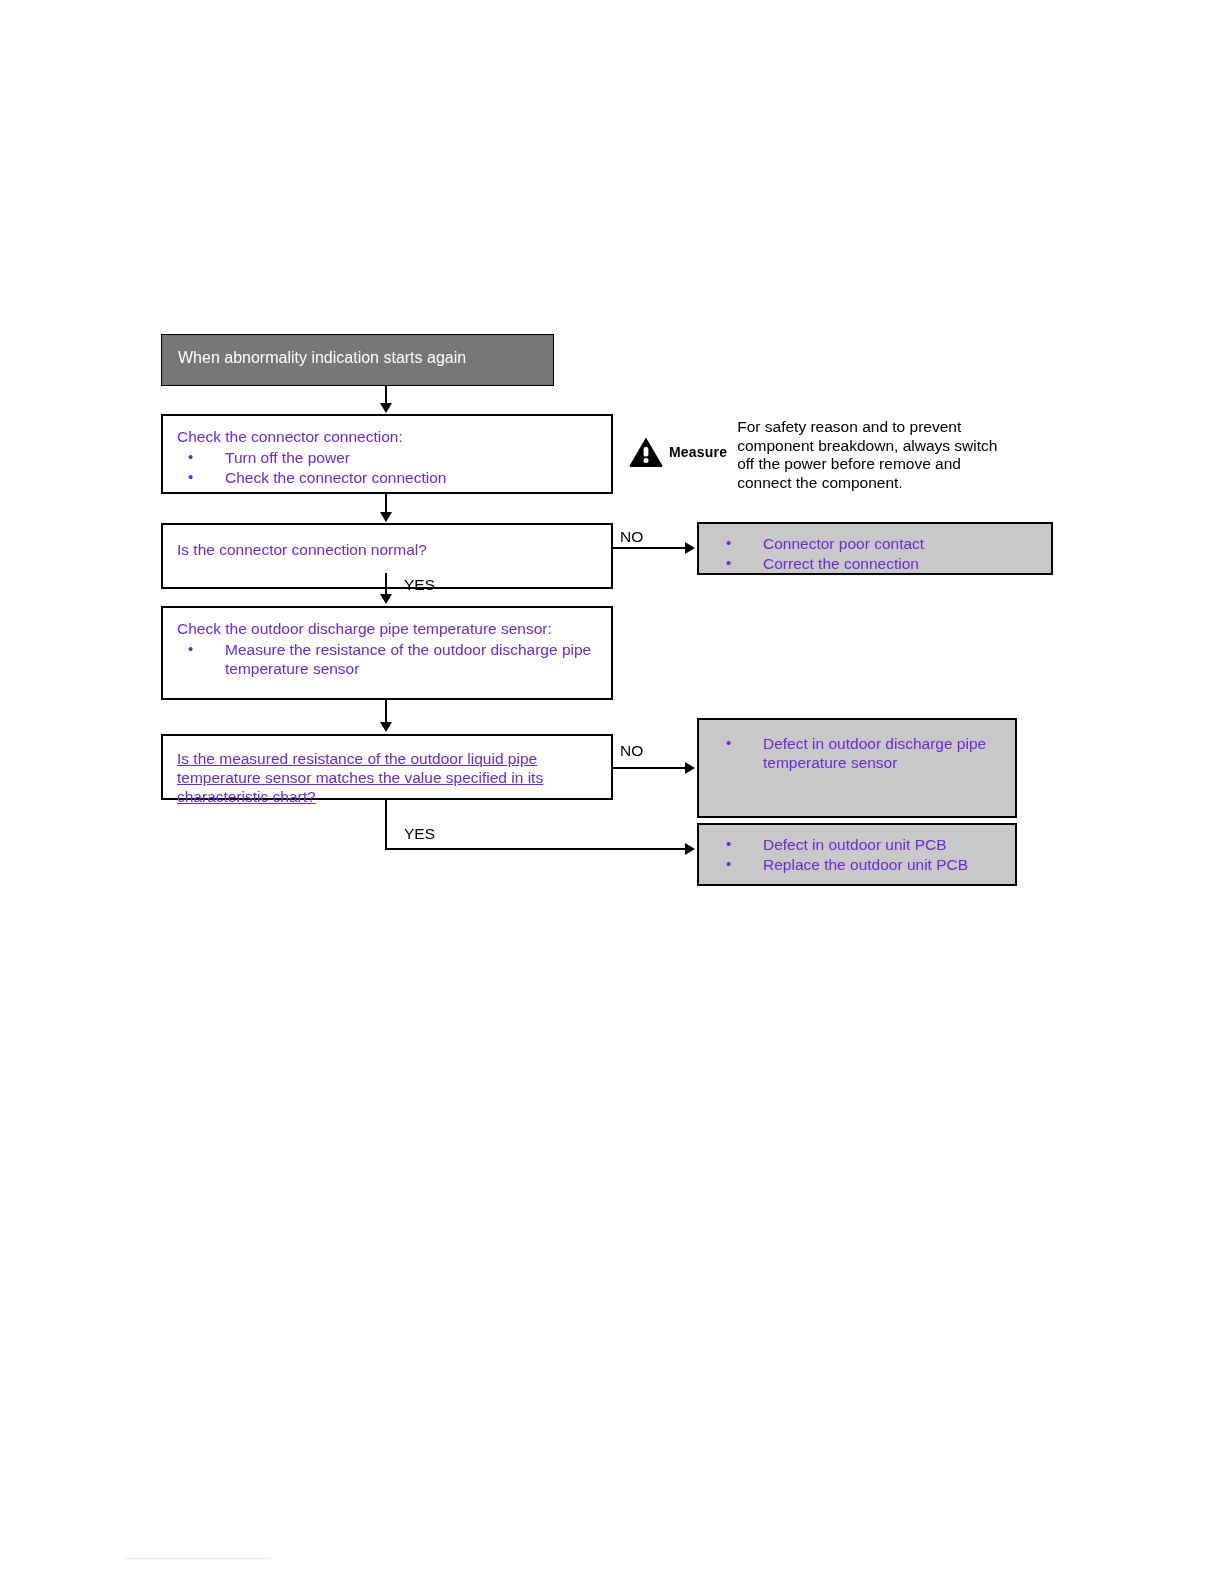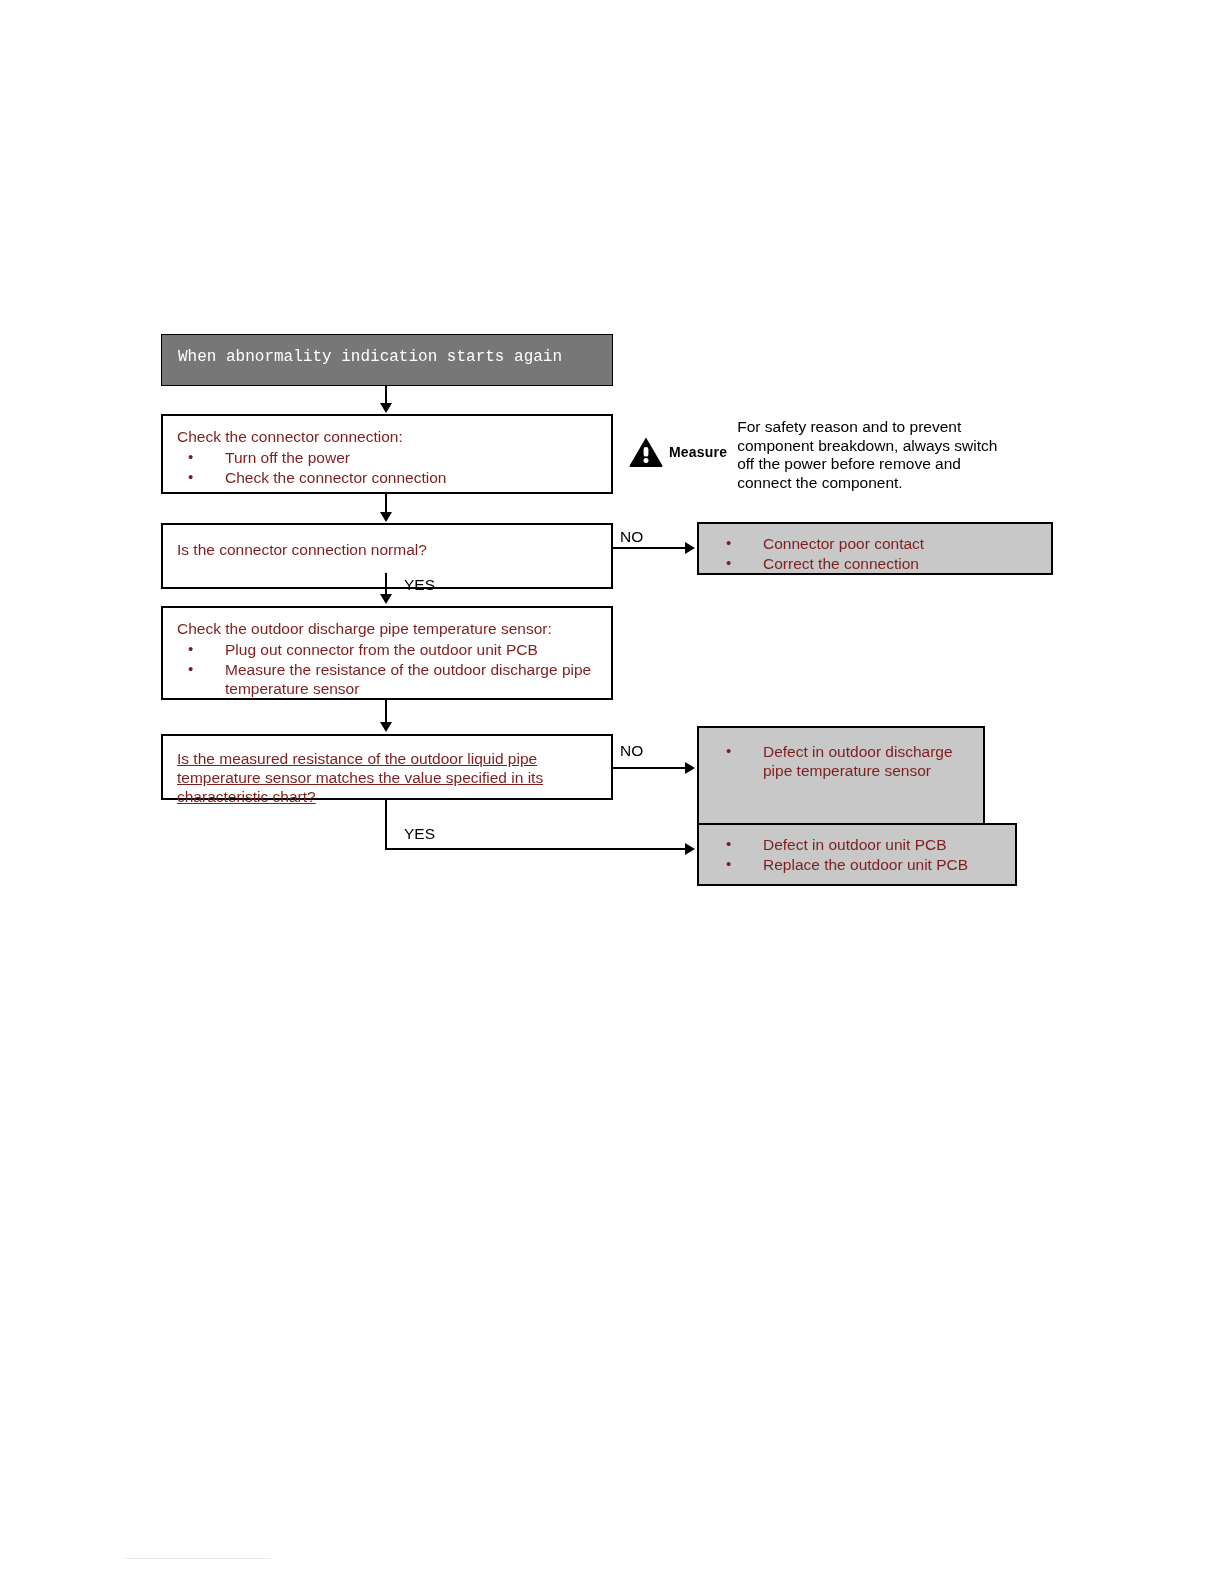--- a/index.html
+++ b/index.html
@@ -21,21 +21,21 @@
     width: 1224px;
     height: 1584px;
   }
 
   
   .node {
     position: absolute;
     box-sizing: border-box;
     font-size: 15.5px;
     line-height: 19px;
-    color: #7f1d1d;
+    color: #6d28d9;
   }
 
   .header-box {
     background: #777777;
     border: 1.5px solid #000000;
     color: #ffffff;
     padding: 13px 16px 0 16px;
     font-size: 16px;
   }
 
@@ -141,21 +141,21 @@
     position: absolute;
     height: 1px;
     background: #e9e9e9;
   }
 </style>
 </head>
 <body>
 
 <div class="page">
 
-  <div class="node header-box" style="left:161px; top:334px; width:452px; height:52px;font-family:Liberation Mono, monospace;">
+  <div class="node header-box" style="left:161px; top:334px; width:393px; height:52px;">
     <div>When abnormality indication starts again</div>
   </div>
 
   <div class="vline" style="left:385px; top:386px; height:18px;"></div>
   <div class="arrow-down" style="left:380px; top:403px;"></div>
 
   <div class="node process-box" style="left:161px; top:414px; width:452px; height:80px;">
     <div class="lead">Check the connector connection:</div>
     <ul class="bullets">
       <li>Turn off the power</li>
@@ -193,37 +193,36 @@
     </ul>
   </div>
 
   <div class="vline" style="left:385px; top:573px; height:22px;"></div>
   <div class="arrow-down" style="left:380px; top:594px;"></div>
   <div class="edge-label" style="left:404px; top:576px;">YES</div>
 
   <div class="node process-box" style="left:161px; top:606px; width:452px; height:94px;">
     <div class="lead">Check the outdoor discharge pipe temperature sensor:</div>
     <ul class="bullets">
-      <li>Plug out connector from the outdoor unit PCB</li>
       <li>Measure the resistance of the outdoor discharge pipe temperature sensor</li>
     </ul>
   </div>
 
   <div class="vline" style="left:385px; top:700px; height:22px;"></div>
   <div class="arrow-down" style="left:380px; top:722px;"></div>
 
   <div class="node decision-box" style="left:161px; top:734px; width:452px; height:66px; padding-top:13px;text-decoration:underline;">
     <div>Is the measured resistance of the outdoor liquid pipe temperature sensor matches the value specified in its characteristic chart?</div>
   </div>
 
   <div class="hline" style="left:613px; top:767px; width:72px;"></div>
   <div class="arrow-right" style="left:685px; top:762px;"></div>
   <div class="edge-label" style="left:620px; top:742px;">NO</div>
 
-  <div class="node result-box" style="left:697px; top:718px; width:288px; height:100px; padding-top:14px;margin-top:8px;">
+  <div class="node result-box" style="left:697px; top:718px; width:320px; height:100px; padding-top:14px;">
     <ul class="bullets">
       <li>Defect in outdoor discharge pipe temperature sensor</li>
     </ul>
   </div>
 
   <div class="vline" style="left:385px; top:800px; height:50px;"></div>
   <div class="hline" style="left:385px; top:848px; width:300px;"></div>
   <div class="arrow-right" style="left:685px; top:843px;"></div>
   <div class="edge-label" style="left:404px; top:825px;">YES</div>
 

